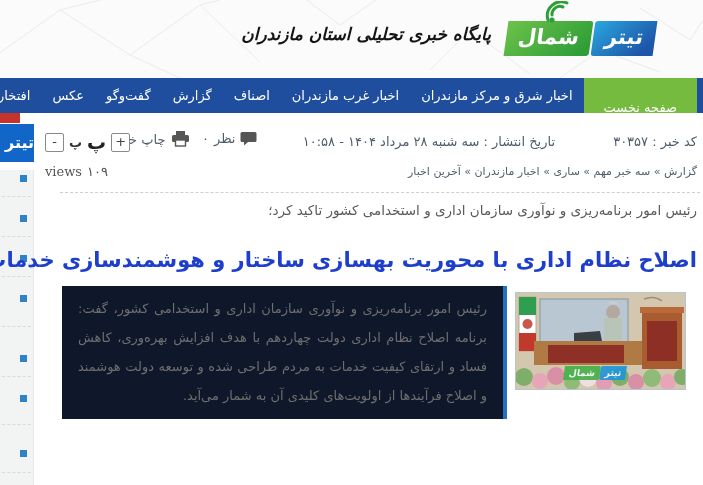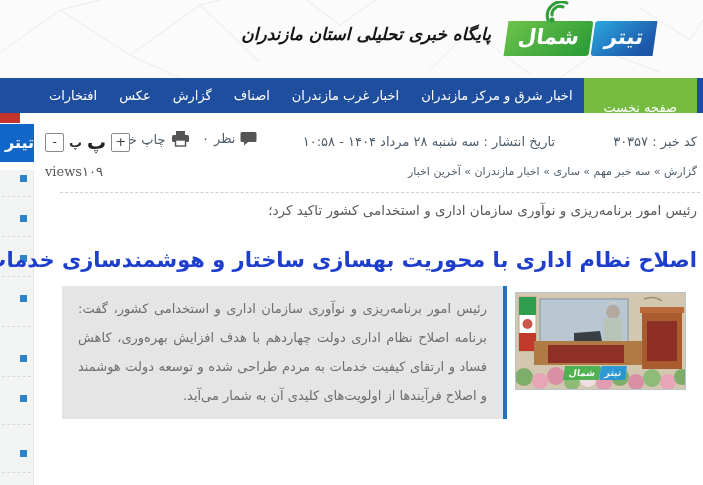--- a/index.html
+++ b/index.html
@@ -35,27 +35,27 @@
   .grp{position:absolute;top:131px;display:flex;direction:ltr;align-items:center;gap:5px;color:#4e5d6b;font-size:13px;cursor:pointer;}
   .grp-comments{left:202px;}
   .grp-print{left:118px;gap:6px;}
   .grp-font{left:45px;gap:5px;cursor:default;}
   .fbtn{display:inline-block;width:17px;height:17px;border:1px solid #8a8a8a;border-radius:2px;
         text-align:center;line-height:16px;font-size:13px;color:#444;background:#fff;cursor:pointer;}
   .pe-small{font-size:13px;color:#333;font-weight:bold;}
   .pe-big{font-size:19px;color:#222;font-weight:bold;}
   
   .breadcrumb{position:absolute;top:165px;right:6px;color:#4e5d6b;font-size:11px;cursor:pointer;}
-  .views{position:absolute;top:164px;left:45px;display:flex;direction:ltr;
+  .views{position:absolute;top:164px;left:45px;display:flex;direction:ltr;gap:5px;
          font-family:"DejaVu Serif",serif;font-size:13px;color:#555;}
   .dashed-sep{position:absolute;top:192px;left:60px;width:640px;border-top:1px dashed #cfcfcf;}
   
   .kicker{position:absolute;top:202px;right:6px;color:#5a5a5a;font-size:13.5px;}
   .headline{position:absolute;top:234px;right:6px;color:#1e3ecc;font-size:21px;font-weight:bold;white-space:nowrap;}
-  .lead-box{position:absolute;top:286px;left:62px;width:409px;height:117px;background:#e5e5e5;
+  .lead-box{position:absolute;top:286px;left:62px;width:409px;height:117px;background:#0f172a;
             border-right:4px solid #2272c3;padding:8px 16px;color:#6e6e6e;font-size:13px;
             line-height:29px;text-align:justify;}
   
   .photo{position:absolute;top:292px;left:515px;width:169px;height:96px;border:1px solid #b9c4cc;background:#fff;}
   .wm{position:absolute;bottom:9px;left:48px;display:flex;direction:rtl;}
   .wm span{display:inline-block;transform:skewX(-8deg);color:#fff;font-weight:bold;font-size:9px;
            line-height:14px;padding:0 5px;opacity:.92;}
   .wm-blue{background:#2196d8;border-radius:2px 0 0 2px;}
   .wm-green{background:#46b04a;border-radius:0 2px 2px 0;}
 </style>
@@ -86,20 +86,21 @@
       </svg>
     </div>
   </div>
 
   <div class="navbar">
     <a class="nav-item active">صفحه نخست</a>
     <a class="nav-item">اخبار شرق و مرکز مازندران</a>
     <a class="nav-item">اخبار غرب مازندران</a>
     <a class="nav-item">اصناف</a>
     <a class="nav-item">گزارش</a>
+    <a class="nav-item">گفت‌وگو</a>
     <a class="nav-item">عکس</a>
     <a class="nav-item">افتخارات</a>
   </div>
 
   <div class="red-sliver"></div>
   <div class="blue-tab">تیتر</div>
   <div class="side-strip">
     <div class="side-bullet" style="top:5px"></div>
     <div class="side-dash" style="top:26px"></div>
     <div class="side-bullet" style="top:45px"></div>

